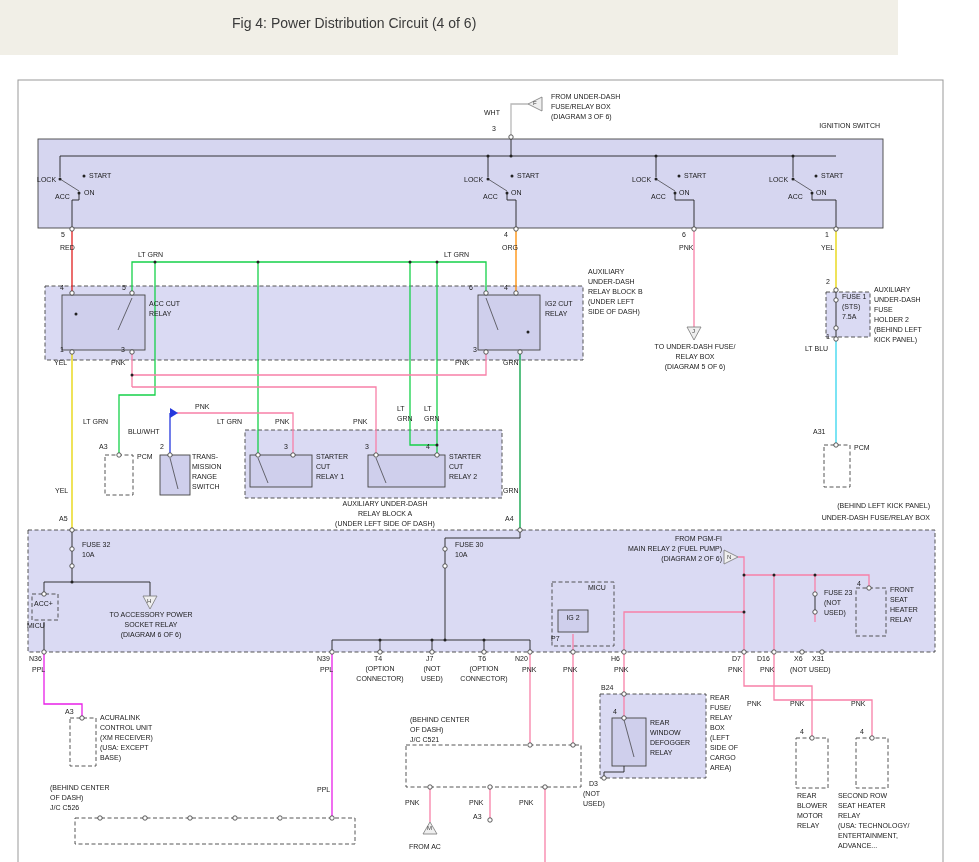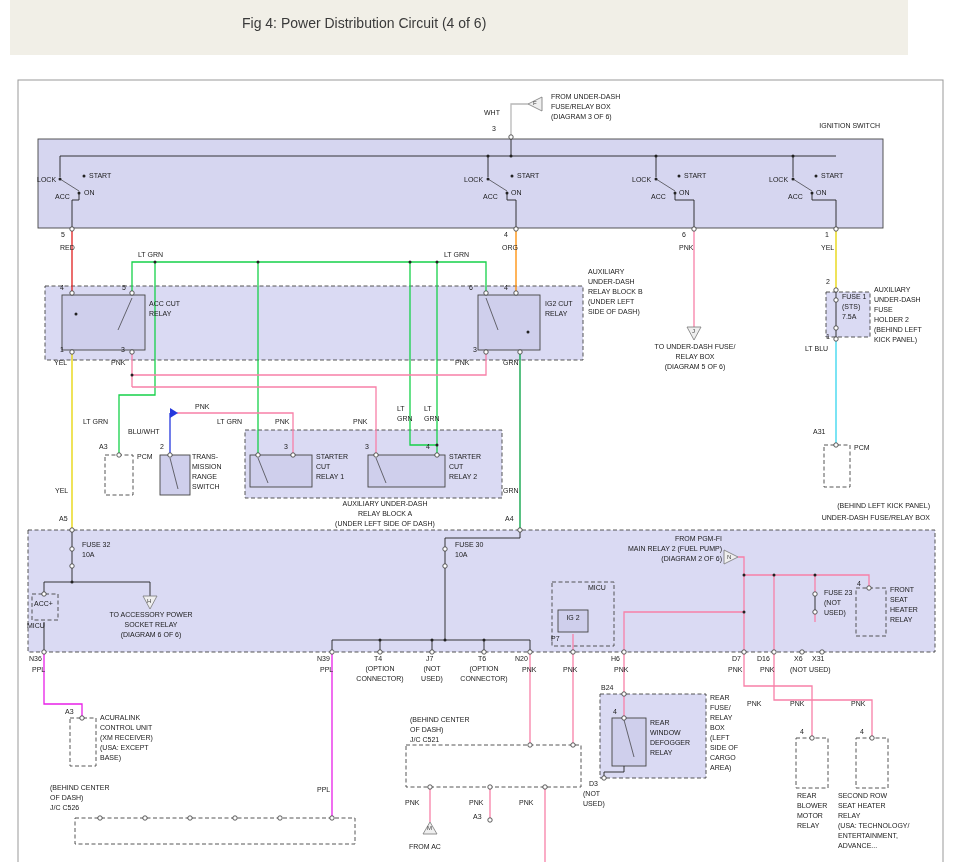--- a/index.html
+++ b/index.html
@@ -1,17 +1,17 @@
 <!DOCTYPE html>
 <html><head>
 <meta charset="utf-8">
 <style>
   html,body{margin:0;padding:0;width:979px;height:862px;background:#fff;overflow:hidden;
     font-family:"Liberation Sans",sans-serif;position:relative;}
-  .header{position:absolute;left:10px;top:0;width:898px;height:55px;background:#f1efe7;}
+  .header{position:absolute;left:0;top:0;width:898px;height:55px;background:#f1efe7;}
   .title{position:absolute;left:232px;top:15px;font-size:14px;color:#3a3a3a;}
   #wires{position:absolute;left:0;top:0;}
   .lbl{position:absolute;font-size:7px;line-height:10px;color:#1a1a1a;white-space:pre-line;}
   .lbl.c{text-align:center;}
   .lbl.r{text-align:right;}
   .lbl.tl{font-size:6px;color:#444;line-height:7px;}
   .box{fill:#d6d6f0;stroke:#444;stroke-width:.9;}
   .boxd{fill:#dadaf3;stroke:#444;stroke-width:.9;stroke-dasharray:4 2.5;}
   .box2{fill:#cfcfec;stroke:#444;stroke-width:.9;}
   .comp{fill:none;stroke:#444;stroke-width:.9;stroke-dasharray:4 2.5;}

